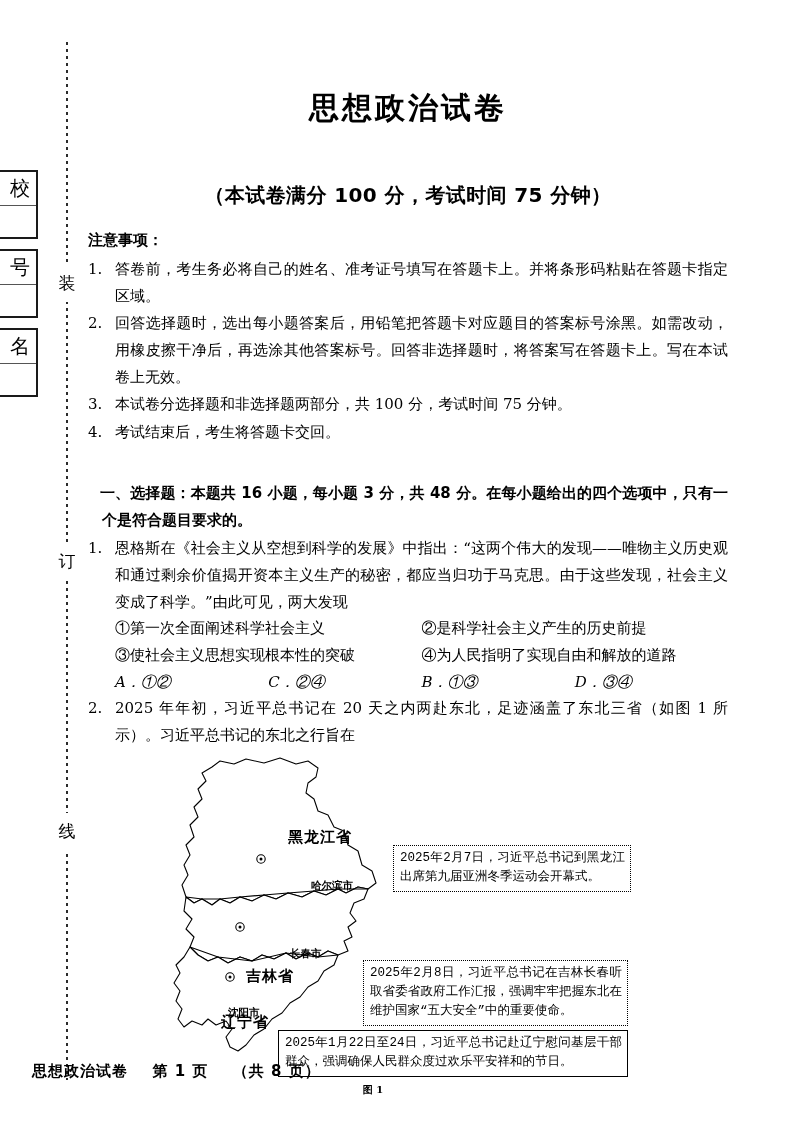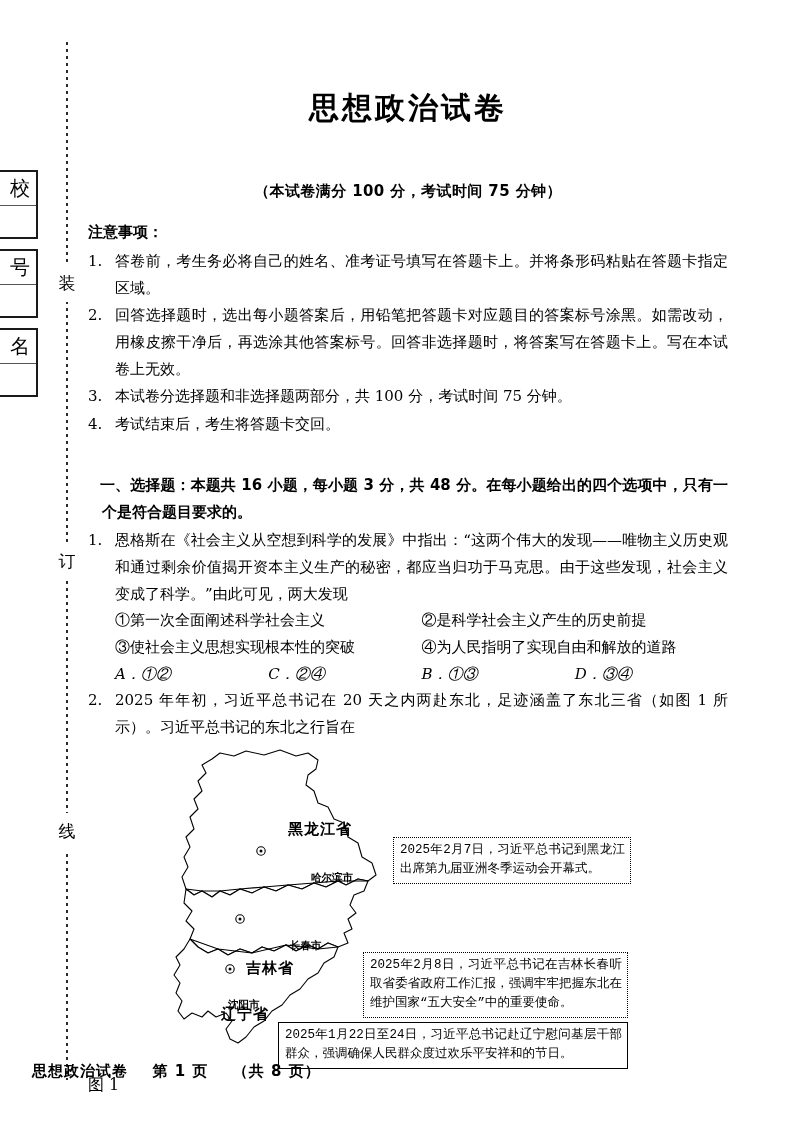--- a/index.html
+++ b/index.html
@@ -86,21 +86,21 @@
     text-align: center;
     font-size: 30px;
     font-weight: bold;
     letter-spacing: 3px;
     font-family: "DejaVu Sans", "Liberation Sans", sans-serif;
   }
   .paper-subtitle {
     margin: 0;
     padding-top: 53px;
     text-align: center;
-    font-size: 15px;
+    font-size: 20px;
     font-weight: bold;
     font-family: "DejaVu Sans", "Liberation Sans", sans-serif;
     letter-spacing: 0.4px;
   }
 
   .notice-heading {
     margin: 22px 0 0 0;
     font-size: 15px;
     font-weight: bold;
     font-family: "DejaVu Sans", "Liberation Sans", sans-serif;
@@ -213,22 +213,24 @@
   }
   #callout-1 { left: 305px; top: 90px; width: 238px; }
   #callout-2 { left: 275px; top: 205px; width: 265px; }
   #callout-3 { left: 190px; top: 275px; width: 350px; border: 1px solid #000; }
 
   .figure-caption {
     position: absolute;
     left: 0;
     top: 328px;
     width: 570px;
-    font-size: 16px;
+    text-align: center;
+    font-size: 10px;
     font-family: "DejaVu Serif", "Liberation Serif", serif;
+    font-weight: bold;
   }
 
   
   #footer {
     position: absolute;
     left: 0;
     top: 1062px;
     width: 640px;
     text-align: left;
     font-size: 15px;

